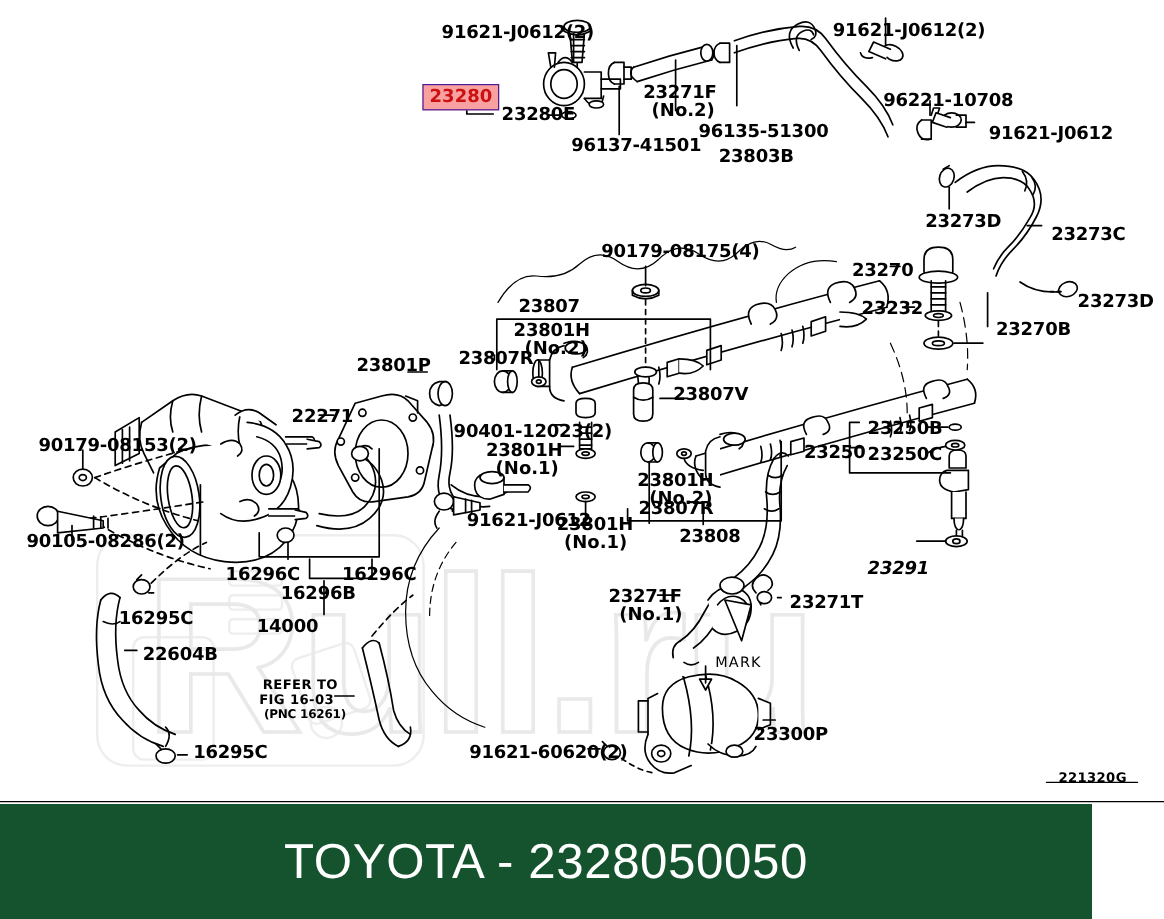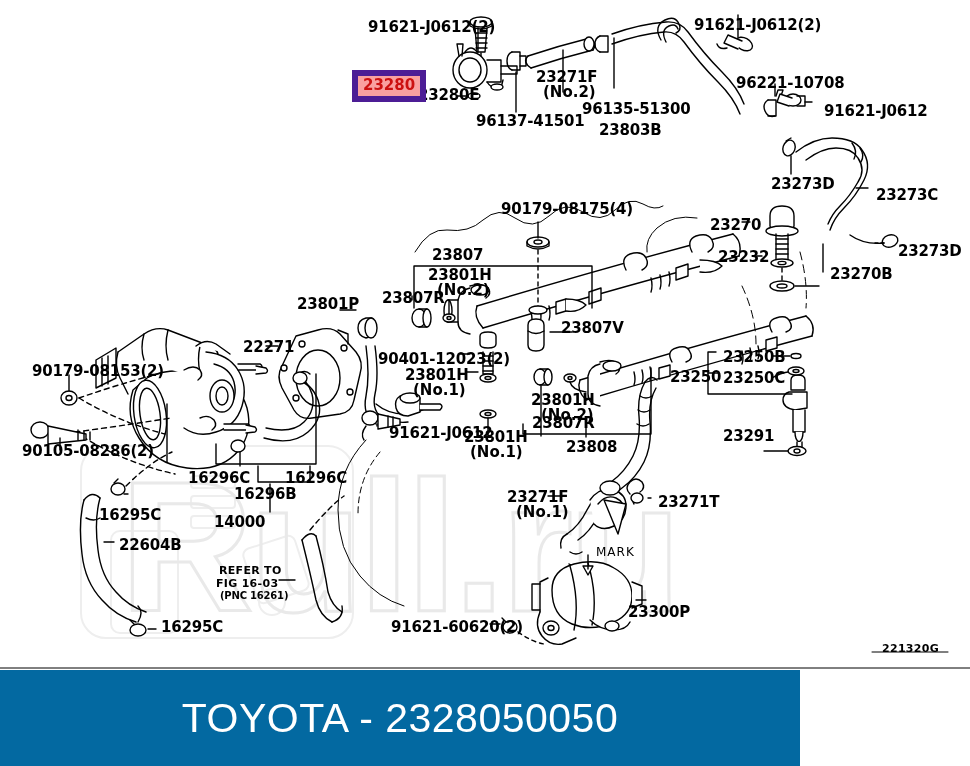--- a/index.html
+++ b/index.html
@@ -29,32 +29,32 @@
     letter-spacing:-0.2px;
   }
   .lbl.sub{font-size:15px;font-weight:bold;letter-spacing:0;}
   .lbl.tiny{font-size:10px;font-weight:bold;}
   .lbl.mark{font-size:12px;font-weight:normal;letter-spacing:1px;}
   .lbl.code{font-size:11px;font-weight:bold;letter-spacing:0.3px;}
 
   .hl{
     position:absolute;
     background:#f9a0a0;
-    border:6px solid #4c1d95;
+    border:1px solid #4c1d95;
     color:#cc1111;
     font-family:"DejaVu Sans",sans-serif;
     font-size:15px;font-weight:bold;
     padding:1px 5px 2px 5px;
     line-height:1.15;
   }
 
   
   #caption{
-    position:absolute;left:0;top:670px;width:800px;height:96px;
-    background:#0369a1;
+    position:absolute;left:0;top:670px;width:910px;height:96px;
+    background:#14532d;
     display:flex;align-items:center;justify-content:center;
   }
   #caption .cap-inner{
     display:flex;align-items:baseline;gap:38px;
     color:#ffffff;font-family:"Liberation Sans",sans-serif;
     font-size:41px;letter-spacing:0.5px;
   }
   #caption .cap-left{font-weight:400;}
   #caption .cap-right{font-weight:400;}
 </style>
@@ -544,21 +544,21 @@
       <div class="lbl" style="left: 389px; top: 426px;">91621-J0612</div>
       <div class="lbl" style="left: 464px; top: 430px;">23801H</div>
       <div class="lbl sub" style="left: 470px; top: 445px;">(No.1)</div>
       <div class="lbl" style="left: 532px; top: 416px;">23807R</div>
       <div class="lbl" style="left: 531px; top: 393px;">23801H</div>
       <div class="lbl sub" style="left: 541px; top: 408px;">(No.2)</div>
       <div class="lbl" style="left: 566px; top: 440px;">23808</div>
       <div class="lbl" style="left: 670px; top: 370px;">23250</div>
       <div class="lbl" style="left: 723px; top: 350px;">23250B</div>
       <div class="lbl" style="left: 723px; top: 371px;">23250C</div>
-      <div class="lbl" style="left: 723px; top: 429px;">23291</div>
+      <div class="lbl" style="left: 723px; top: 466px; font-style: italic;">23291</div>
       <div class="lbl" style="left: 188px; top: 471px;">16296C</div>
       <div class="lbl" style="left: 285px; top: 471px;">16296C</div>
       <div class="lbl" style="left: 234px; top: 487px;">16296B</div>
       <div class="lbl" style="left: 214px; top: 515px;">14000</div>
       <div class="lbl" style="left: 99px; top: 508px;">16295C</div>
       <div class="lbl" style="left: 119px; top: 538px;">22604B</div>
       <div class="lbl" style="left: 161px; top: 620px;">16295C</div>
       <div class="lbl" style="left: 507px; top: 490px;">23271F</div>
       <div class="lbl sub" style="left: 516px; top: 505px;">(No.1)</div>
       <div class="lbl" style="left: 658px; top: 495px;">23271T</div>

